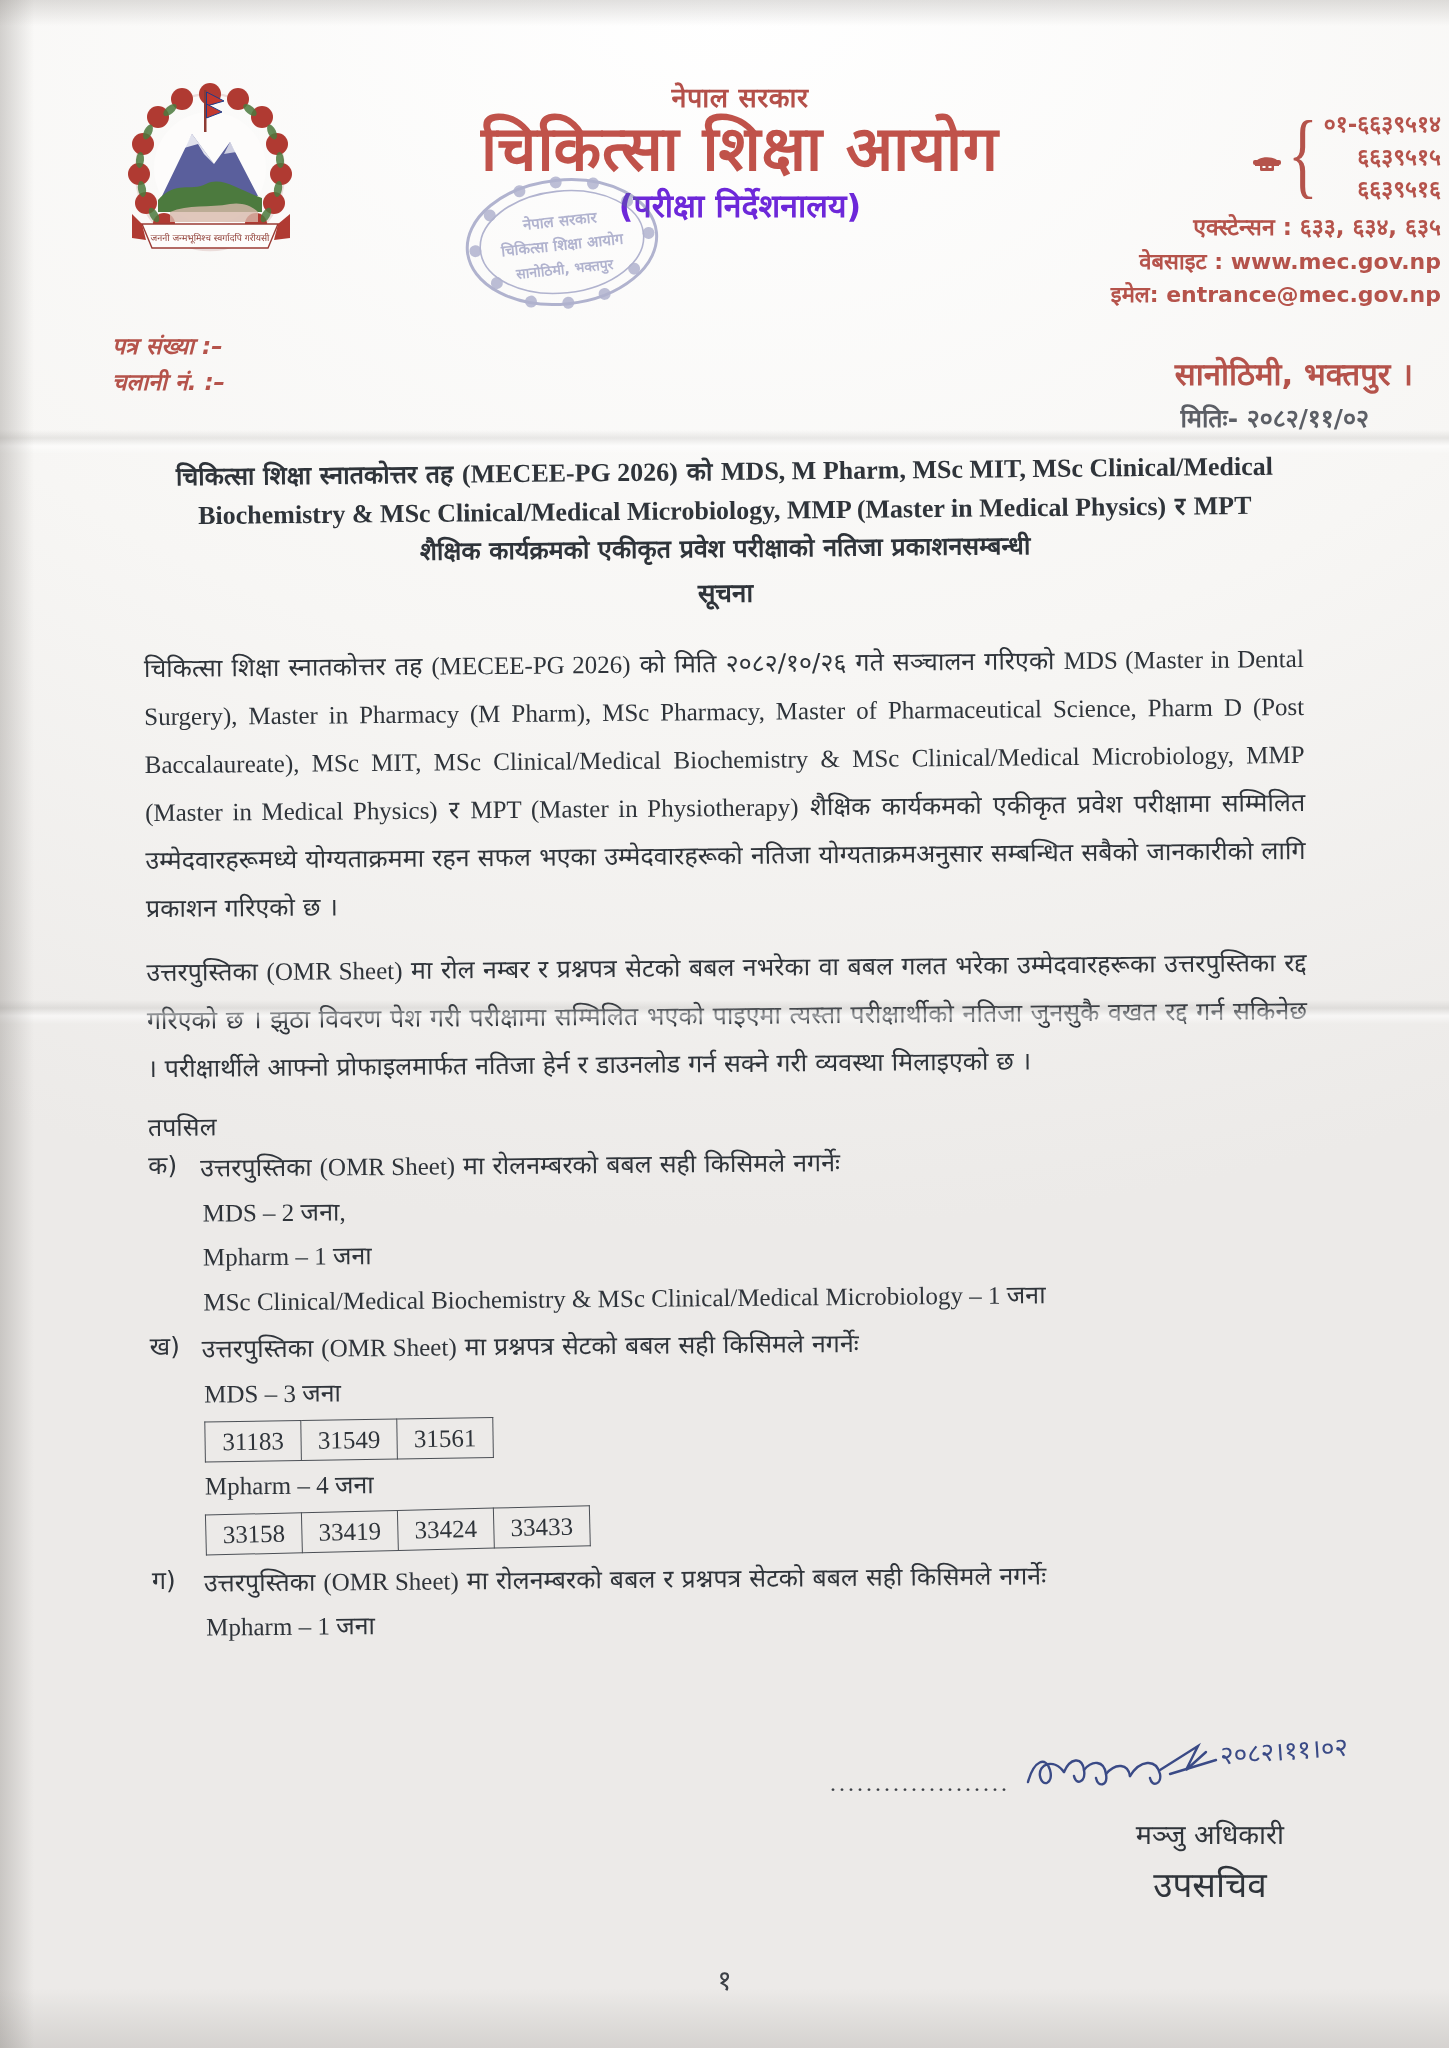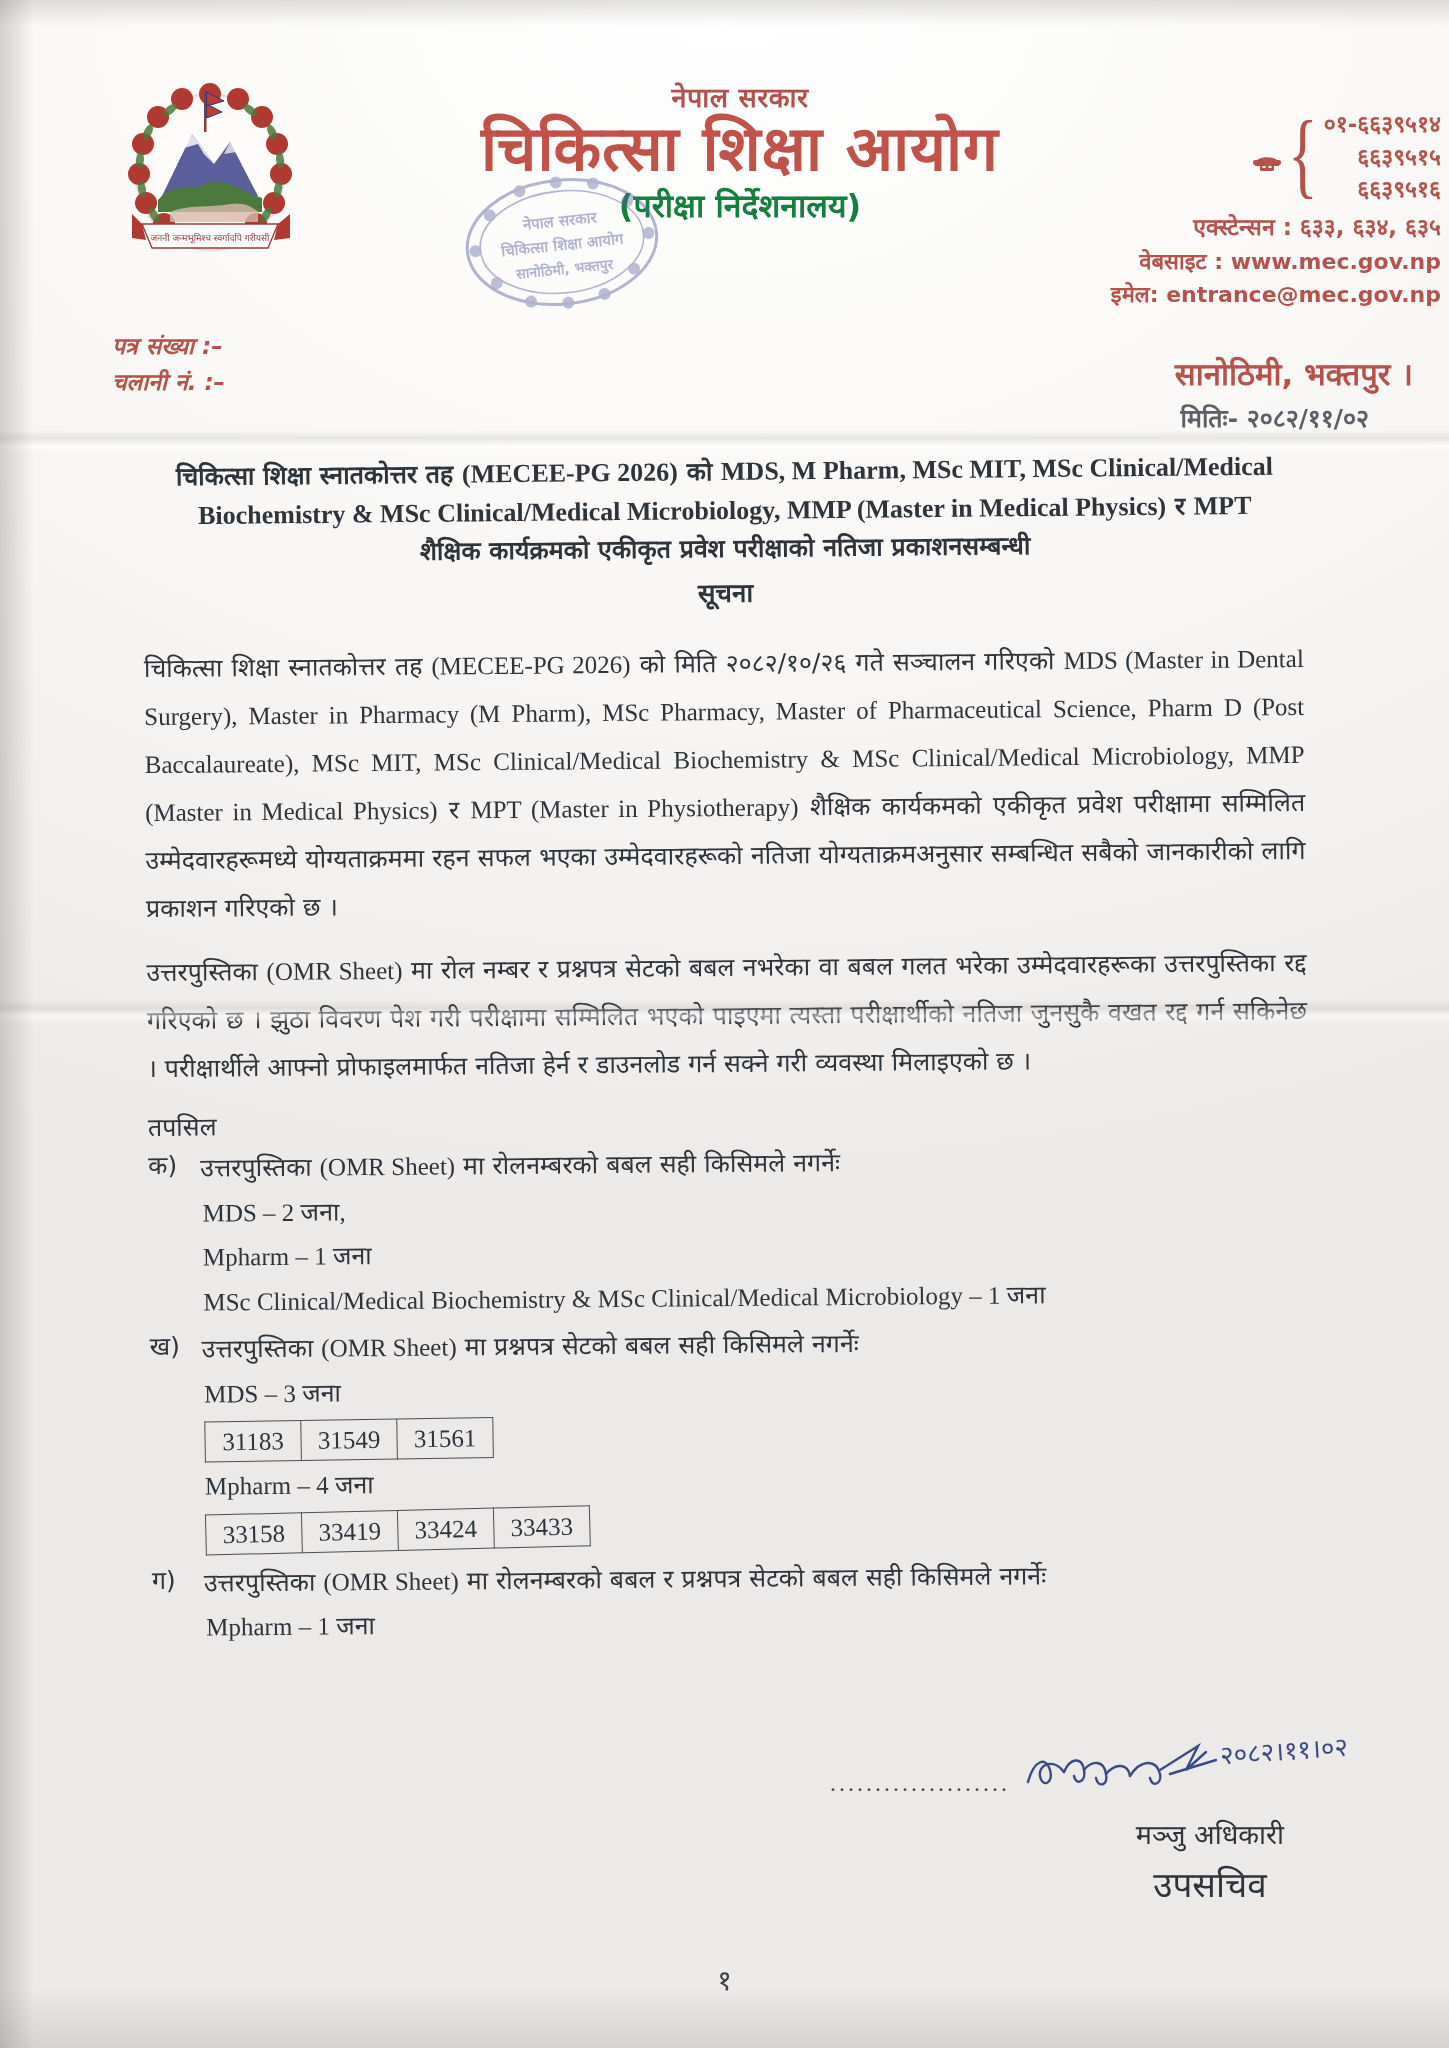--- a/index.html
+++ b/index.html
@@ -61,21 +61,21 @@
     letter-spacing:.5px;
   }
   .org-title {
     font-family: "DejaVu Sans", sans-serif;
     font-size: 62px; font-weight:700; color:#c0524a;
     line-height: 1.04; margin-top:2px;
     letter-spacing:1px;
   }
   .org-sub {
     font-family: "DejaVu Sans", sans-serif;
-    font-size: 32px; font-weight:700; color:#15803d;
+    font-size: 32px; font-weight:700; color:#6d28d9;
     margin-top: 2px;
   }
 
   
   .stamp {
     position:absolute; left:455px; top:170px;
     width:215px; height:145px;
     opacity:.46;
     transform: rotate(-6deg);
     pointer-events:none;

